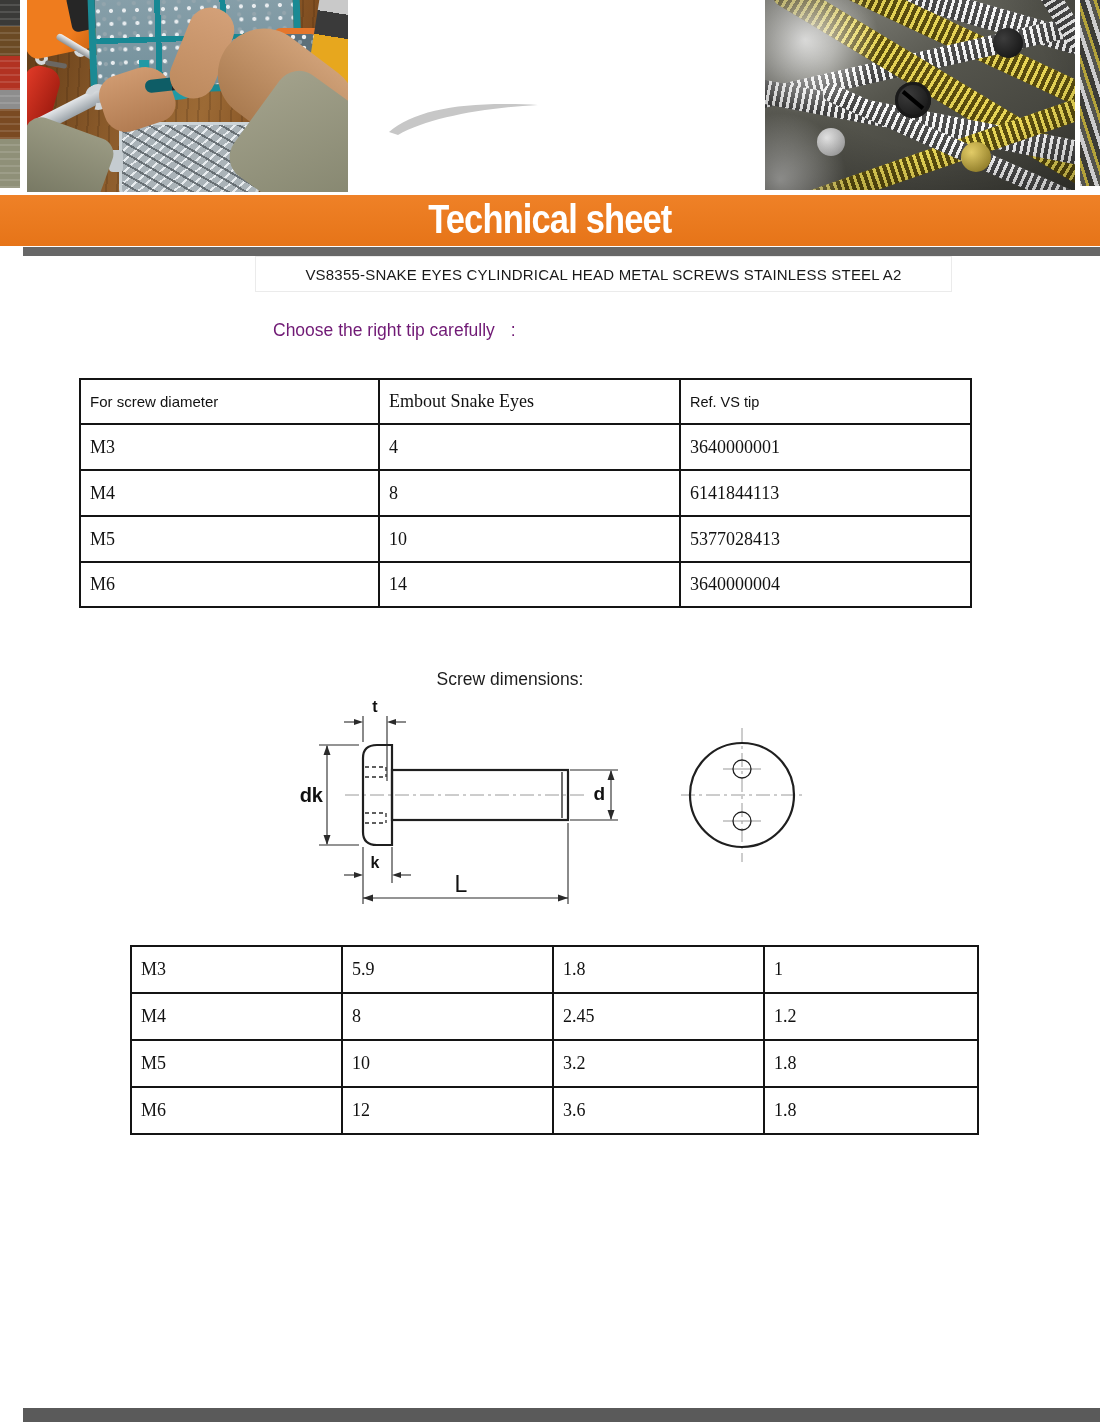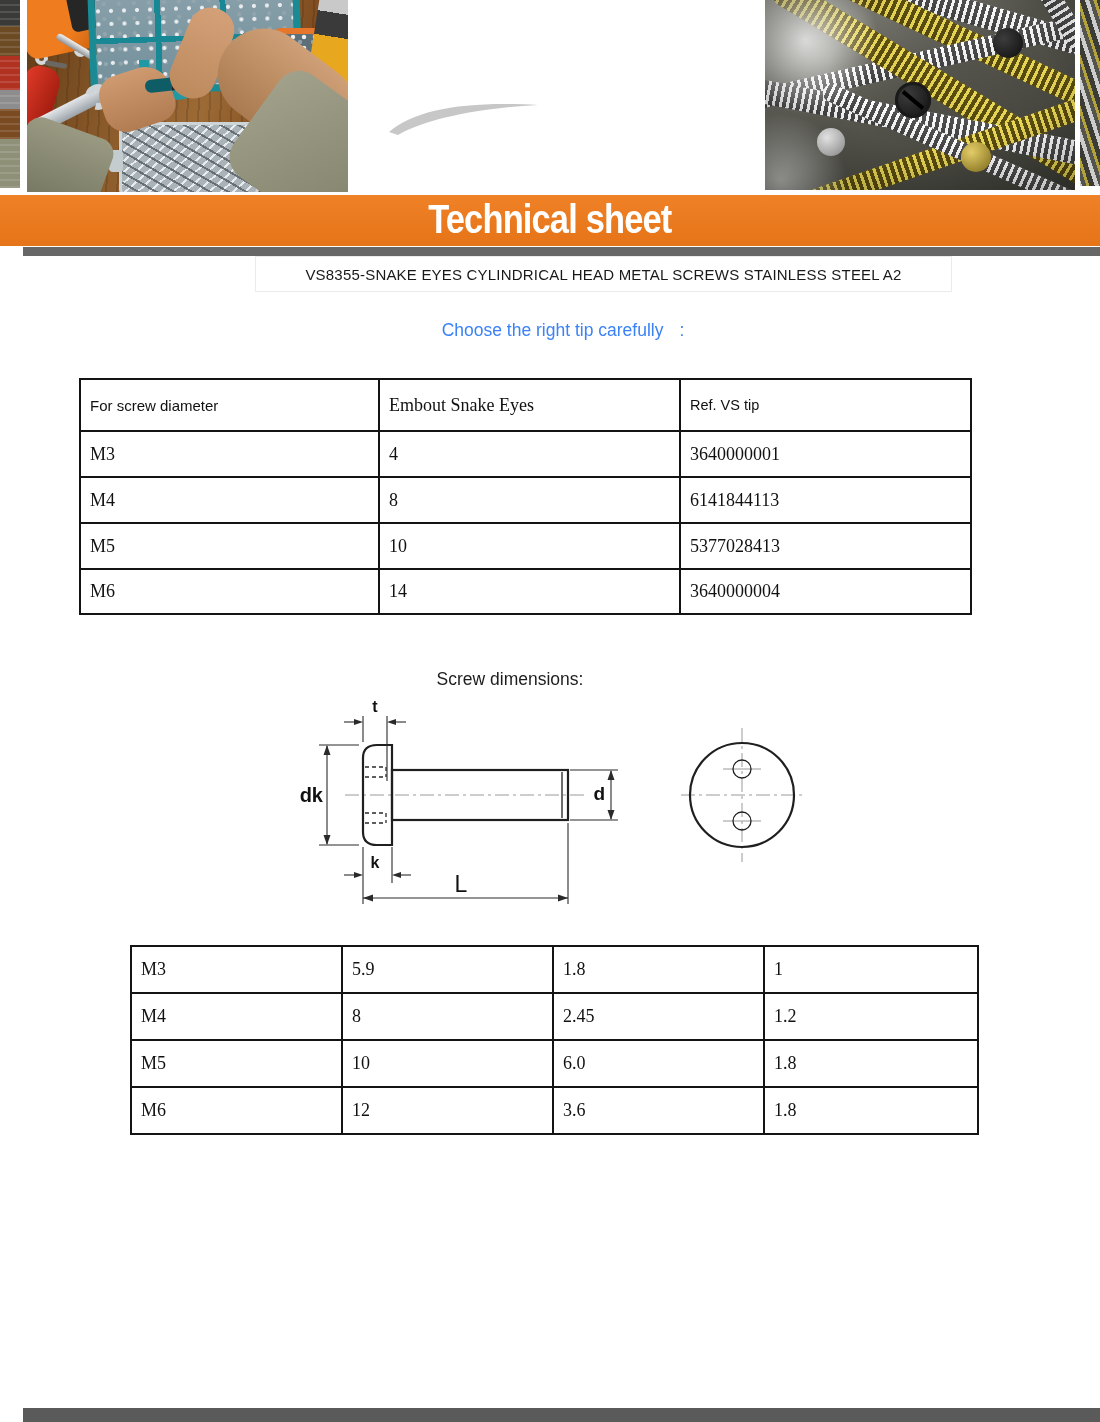--- a/index.html
+++ b/index.html
@@ -70,21 +70,21 @@
   }
   .bar-under { left:23px; top:247px; width:1077px; height:9px; background:#676767; }
   .footer-bar { left:23px; top:1408px; width:1077px; height:14px; background:#5a5a5a; }
 
   
   .product-title {
     left:255px; top:256px; width:697px; height:36px;
     border:1px solid #ebebeb; display:flex; align-items:center; justify-content:center;
     font-size:15px; color:#191919; letter-spacing:.2px; white-space:nowrap;
   }
-  .intro { left:263px; top:320px; width:600px; text-align:center; font-size:17.5px; color:#3b82f6; }
+  .intro { left:273px; top:320px; width:600px; text-align:left; font-size:17.5px; color:#701a75; }
   .intro .colon { display:inline-block; margin-left:16px; }
   .dims-heading { left:260px; top:669px; width:500px; text-align:center; font-size:17.5px; color:#1d1d1d; }
 
   
   table.sheet { border-collapse:collapse; table-layout:fixed; }
   table.sheet td, table.sheet th {
     border:2px solid #141414; vertical-align:middle; text-align:left;
     padding:0 0 0 9px; font-weight:400; color:#111;
   }
   .f-sans  { font-family:"Liberation Sans", sans-serif; font-size:15px; }
@@ -197,21 +197,21 @@
   </div>
 
   <div class="abs t1">
     <table class="sheet">
       <colgroup>
           <col style="width:299px">
           <col style="width:301px">
           <col style="width:291px">
         </colgroup>
       <tbody>
-          <tr style="height:52px">
+          <tr style="height:45px">
         <th class="f-sans">For screw diameter</th>
         <th class="f-serif">Embout Snake Eyes</th>
         <th class="f-sans" style="font-size:14.5px">Ref. VS tip</th>
       </tr>
       <tr style="height:46px">
         <td class="f-serif">M3</td>
         <td class="f-serif">4</td>
         <td class="f-serif">3640000001</td>
       </tr>
       <tr style="height:46px">
@@ -327,21 +327,21 @@
       </tr>
       <tr style="height:47px">
         <td class="f-serif">M4</td>
         <td class="f-serif">8</td>
         <td class="f-serif">2.45</td>
         <td class="f-serif">1.2</td>
       </tr>
       <tr style="height:47px">
         <td class="f-serif">M5</td>
         <td class="f-serif">10</td>
-        <td class="f-serif">6.0</td>
+        <td class="f-serif">3.2</td>
         <td class="f-serif">1.8</td>
       </tr>
       <tr style="height:47px">
         <td class="f-serif">M6</td>
         <td class="f-serif">12</td>
         <td class="f-serif">3.6</td>
         <td class="f-serif">1.8</td>
       </tr>
     </tbody>
       </table>

